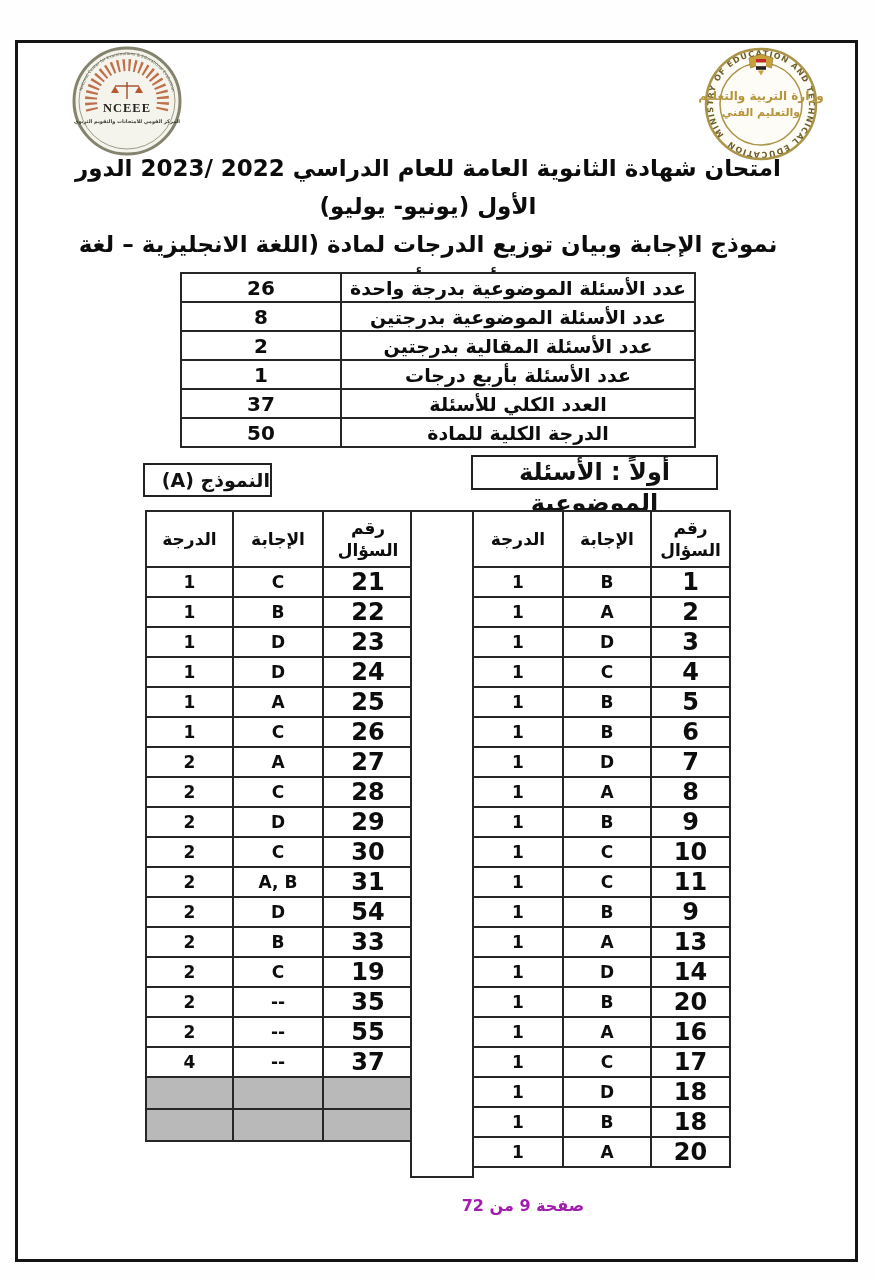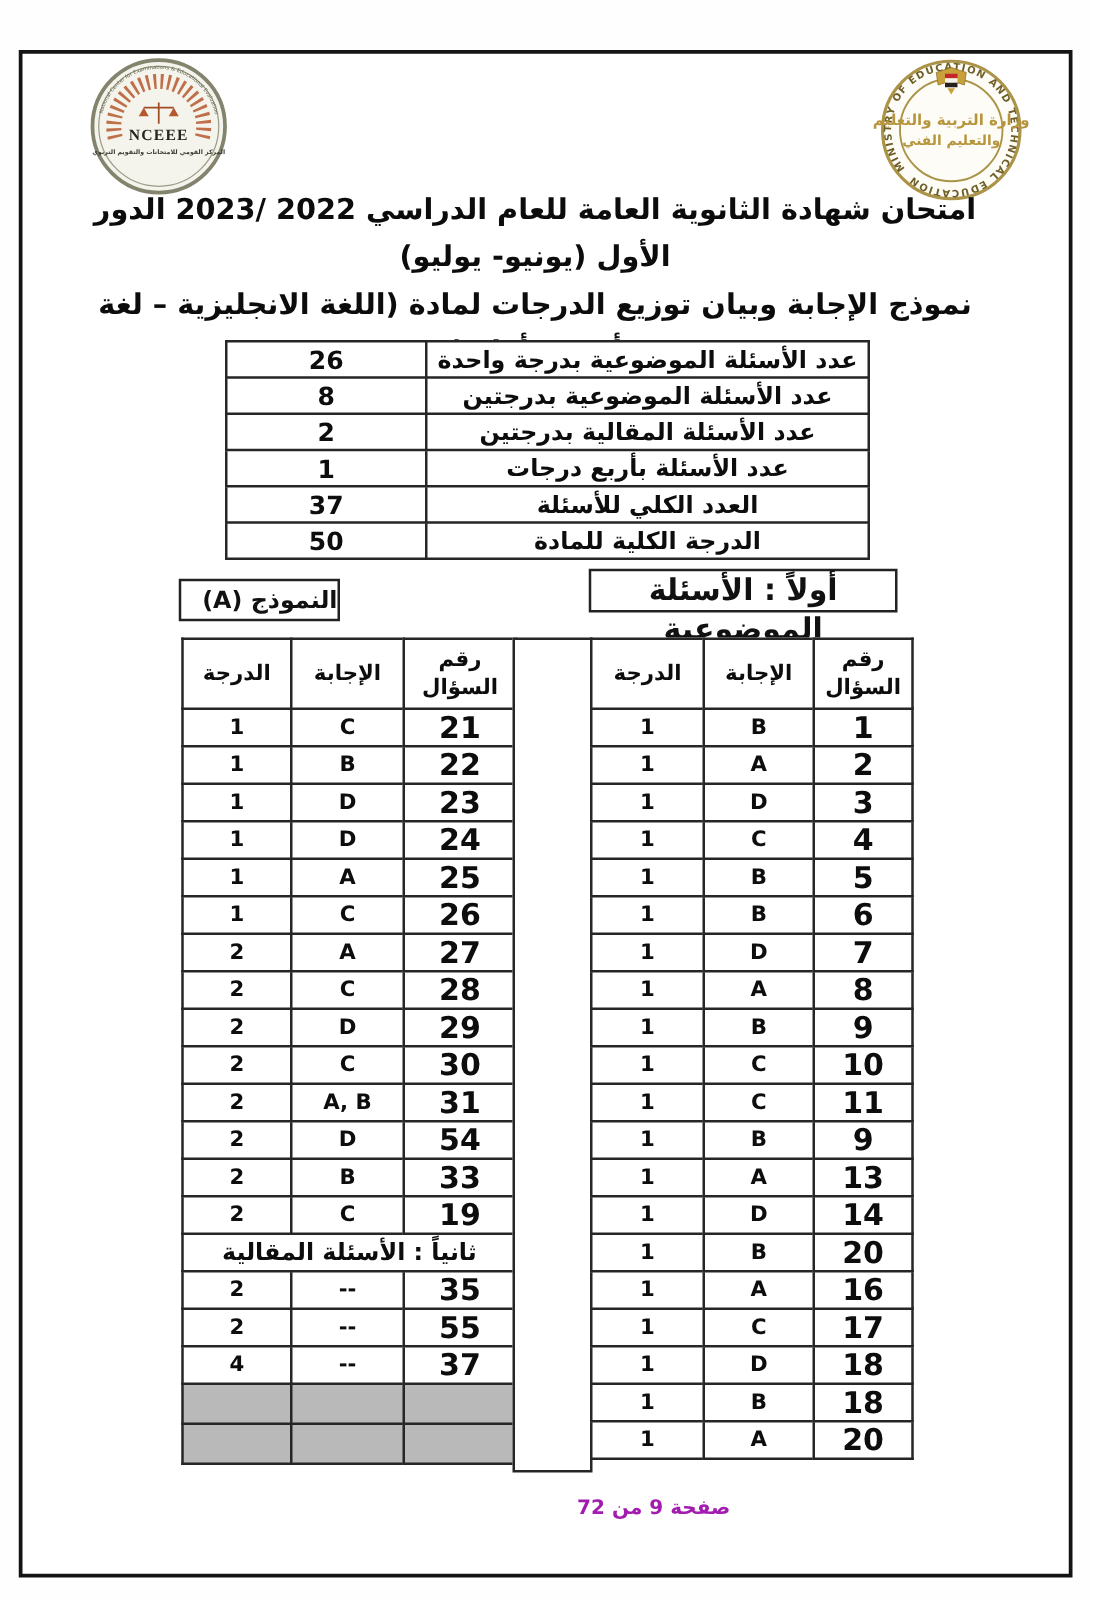--- a/index.html
+++ b/index.html
@@ -207,23 +207,20 @@
           <td class="q">33</td>
           <td class="a">B</td>
           <td class="g">2</td>
         </tr>
         <tr>
           <td class="q">19</td>
           <td class="a">C</td>
           <td class="g">2</td>
         </tr>
         <tr>
-          <td class="section" colspan="3">ثانياً : الأسئلة المقالية</td>
-        </tr>
-        <tr>
           <td class="q">35</td>
           <td class="a">--</td>
           <td class="g">2</td>
         </tr>
         <tr>
           <td class="q">55</td>
           <td class="a">--</td>
           <td class="g">2</td>
         </tr>
         <tr>

